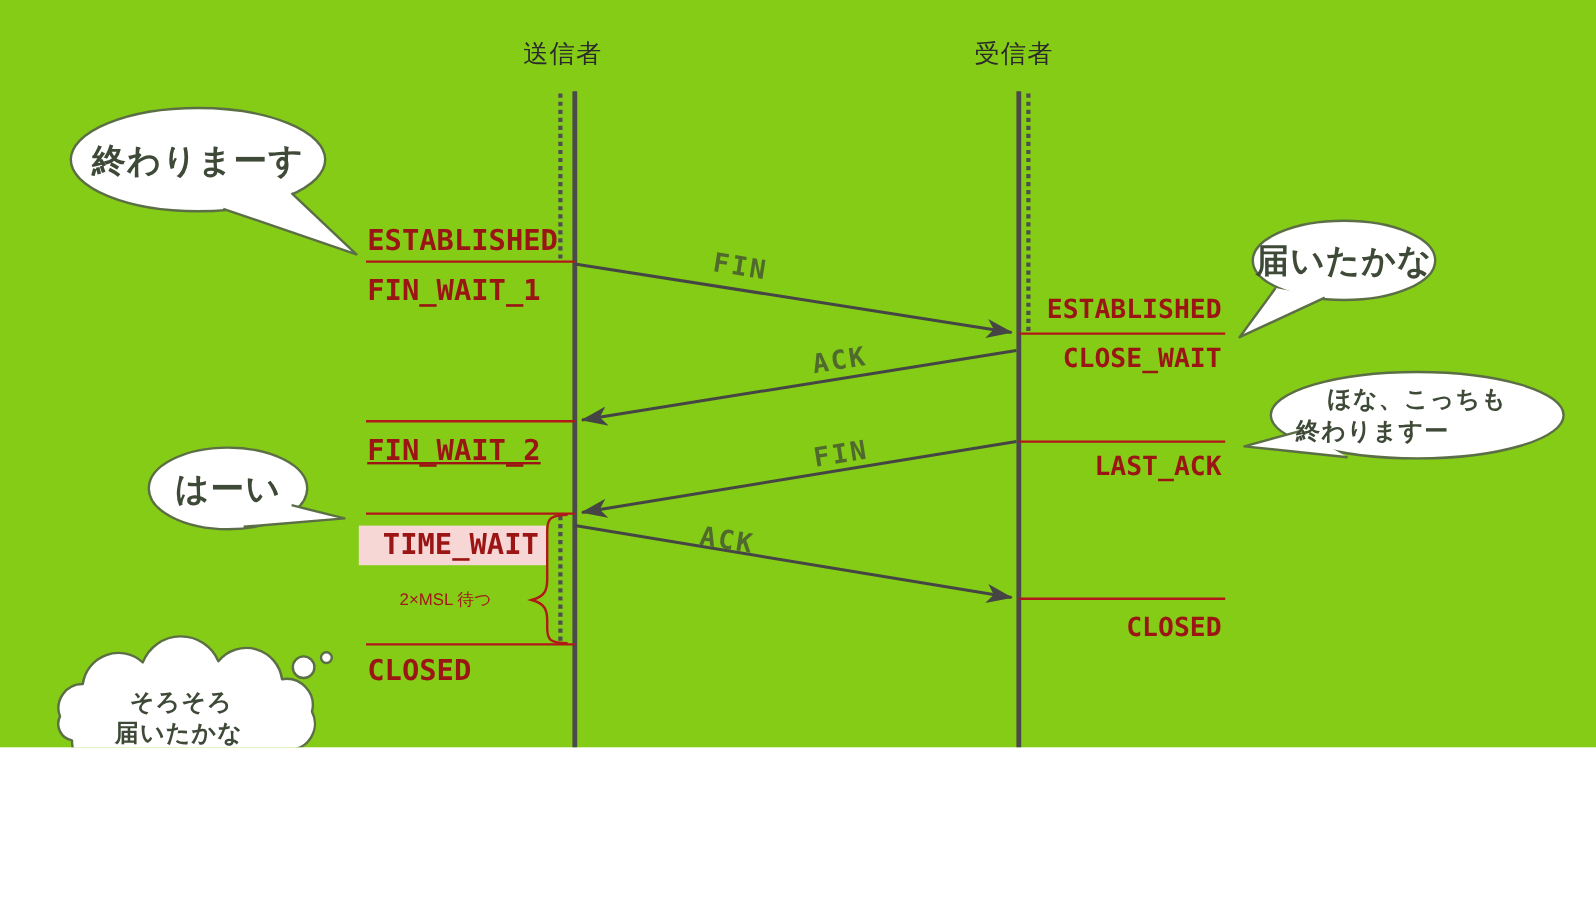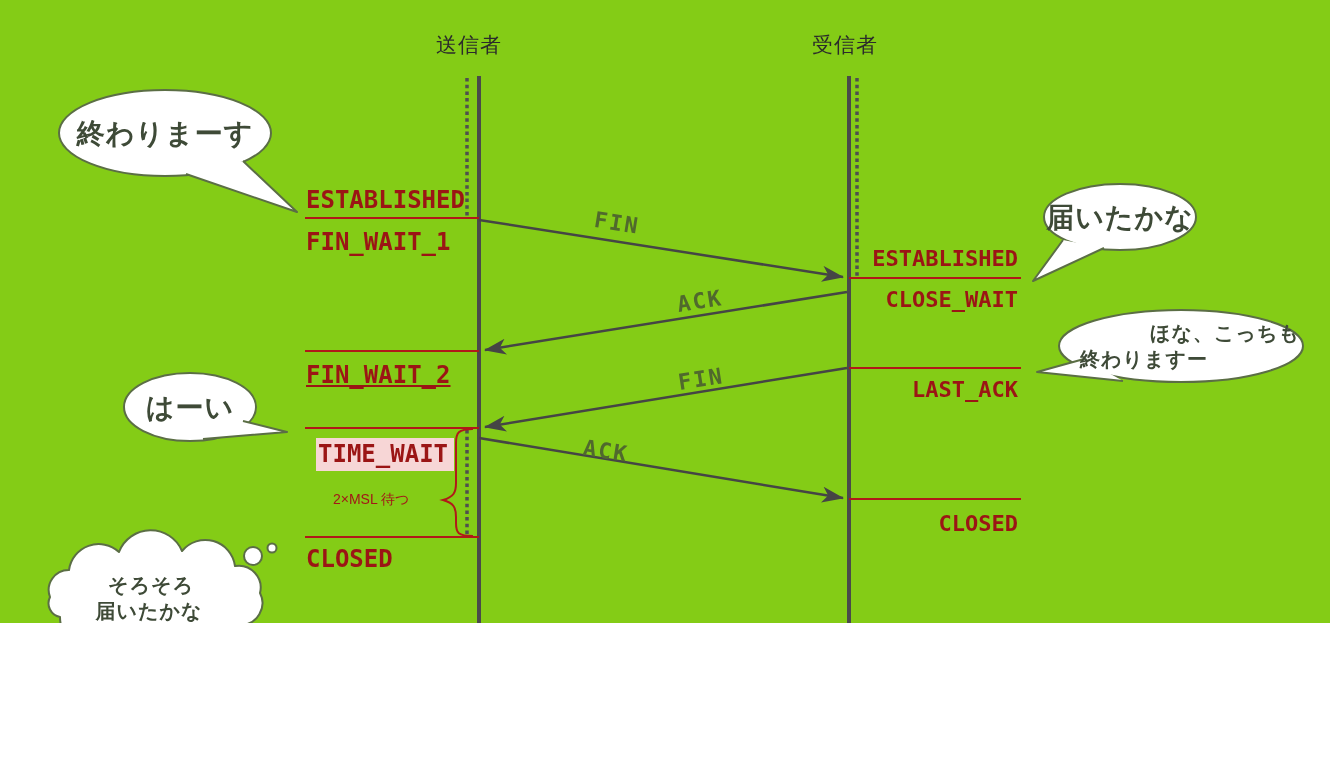--- a/index.html
+++ b/index.html
@@ -15,21 +15,21 @@
   .hdr{
     font-size:21px;color:#2b2b2b;font-weight:500;letter-spacing:1px;
   }
   .state{
     font-family:"DejaVu Sans Mono","Liberation Mono",monospace;
     font-weight:bold;color:#9b1515;font-size:24px;letter-spacing:0px;
   }
   .state-r{font-size:22px;}
   .right-col{text-align:right;}
   .hl{
-    background:#f7d6d6;padding:2px 6px 3px 2px;margin-left:17px;
+    background:#f7d6d6;padding:2px 6px 3px 20px;
   }
   .msg{
     font-family:"DejaVu Sans Mono","Liberation Mono",monospace;
     font-weight:bold;color:#50692d;font-size:22px;letter-spacing:2px;
     transform-origin:center;
   }
   .rot-dn{transform:translate(-50%,-50%) rotate(9deg);}
   .rot-up{transform:translate(-50%,-50%) rotate(-9deg);}
   .bubble-txt{
     color:#3e4a37;font-weight:600;font-size:28px;letter-spacing:1px;
@@ -133,19 +133,19 @@
 
   <div class="txt msg rot-dn" style="left:617px;top:223px;">FIN</div>
   <div class="txt msg rot-up" style="left:700px;top:301px;">ACK</div>
   <div class="txt msg rot-up" style="left:701px;top:379px;">FIN</div>
   <div class="txt msg rot-dn" style="left:606px;top:451px;">ACK</div>
 
   <div class="txt msl" style="left:333px;top:491px;">2×MSL 待つ</div>
 
   <div class="txt bubble-txt" style="left:165px;top:134px;">終わりまーす</div>
   <div class="txt bubble-txt" style="left:1120px;top:218px;">届いたかな</div>
-  <div class="txt bubble-txt sm" style="left:1181px;top:333px;margin-left:44px;">ほな、こっちも</div>
+  <div class="txt bubble-txt sm" style="left:1181px;top:333px;">ほな、こっちも</div>
   <div class="txt bubble-txt sm" style="left:1144px;top:359px;">終わりますー</div>
   <div class="txt bubble-txt" style="left:190px;top:408px;">はーい</div>
   <div class="txt bubble-txt sm" style="left:151px;top:585px;">そろそろ</div>
   <div class="txt bubble-txt sm" style="left:149px;top:611px;">届いたかな</div>
 
 </div>
 
 </body></html>

